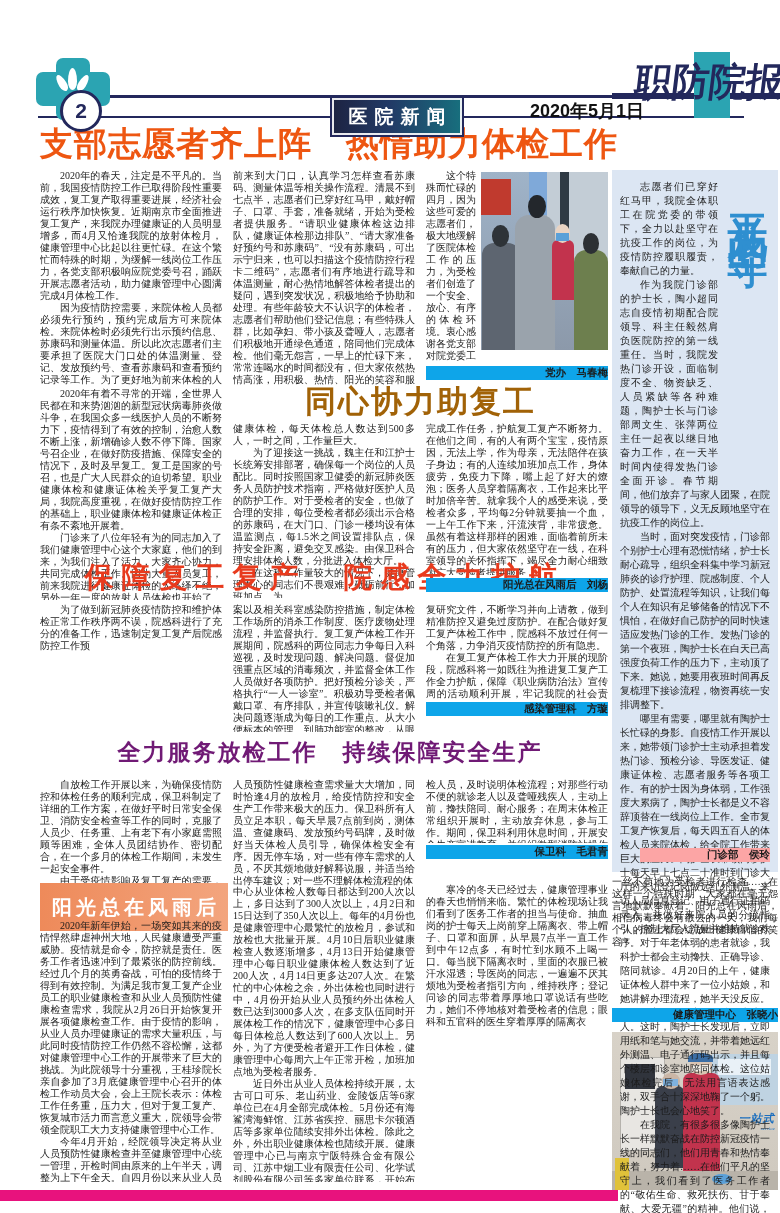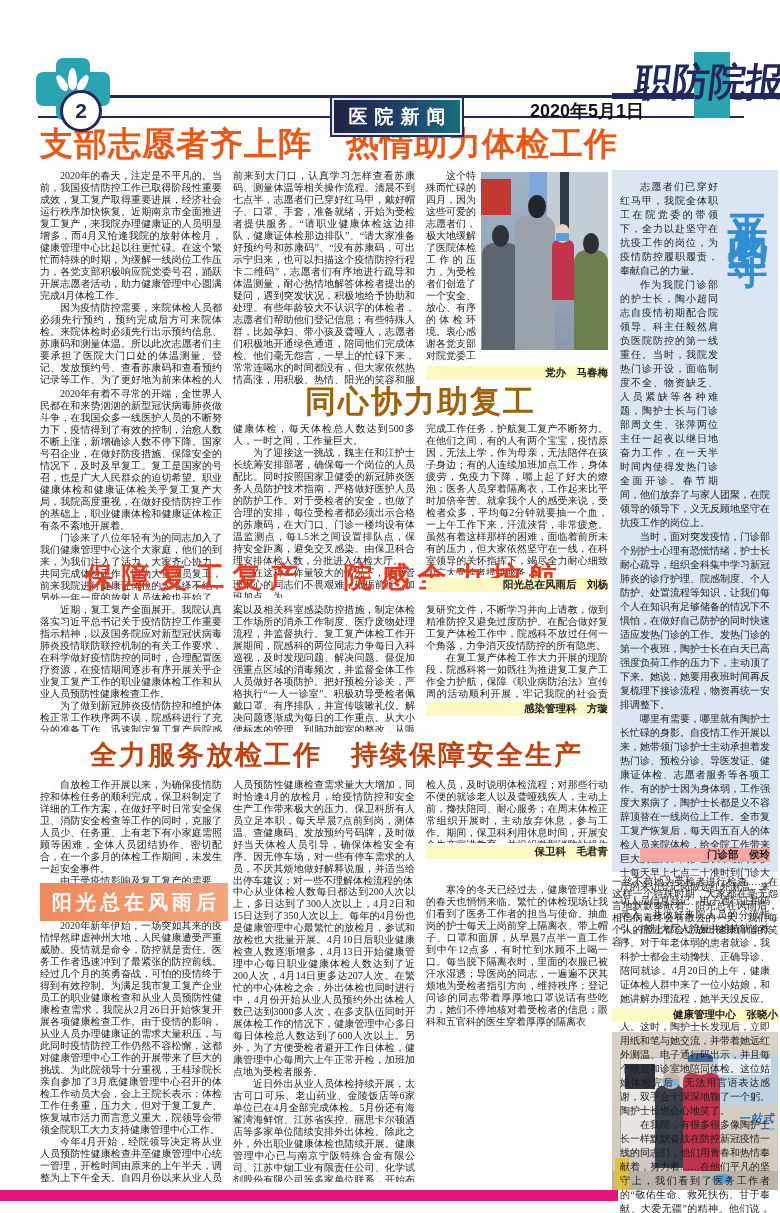--- a/index.html
+++ b/index.html
@@ -29,31 +29,31 @@
   .page-badge{width:36px;height:36px;border-radius:50%;background:#fff;border:3px solid #23285c;
          display:flex;align-items:center;justify-content:center;z-index:7;
          font-family:"Liberation Sans",sans-serif;font-weight:bold;font-size:21px;color:#23285c;}
   
   .head-main{font-family:"Liberation Sans","DejaVu Sans",sans-serif;font-weight:900;
          font-size:33px;color:#ee5611;text-align:center;letter-spacing:1px;white-space:nowrap;}
   .head-purple{font-family:"Liberation Sans","DejaVu Sans",sans-serif;font-weight:900;
          font-size:31px;color:#a16207;text-align:center;letter-spacing:2px;white-space:nowrap;}
   .brush{font-weight:bold;text-align:center;white-space:nowrap;}
   .brush-red{font-size:29px;color:#e83a1d;letter-spacing:8px;}
-  .brush-blue{font-size:27px;color:#c2410c;letter-spacing:2px;}
+  .brush-blue{font-size:23px;color:#701a75;letter-spacing:2px;}
   .sun-box{background:linear-gradient(90deg,#ee8a5a 0%,#f3a57e 100%);
          display:flex;align-items:center;justify-content:center;}
   .sun-box span{font-family:"Liberation Sans",sans-serif;font-weight:900;font-size:20px;
          color:#fff;letter-spacing:4px;text-indent:4px;}
   
   .col{width:182px;font-size:10px;line-height:12px;text-align:justify;overflow:hidden;}
   .col p{margin:0;text-indent:2em;}
   .col p.noindent{text-indent:0;}
   .byline{font-family:"Liberation Sans",sans-serif;font-weight:bold;font-size:10.5px;
-         text-align:right;background:#fef9c3;z-index:3;}
+         text-align:right;background:#0ea5e9;z-index:3;}
   
   .sidebar{background:#dce6f3;padding:10px 8px;box-sizing:border-box;z-index:2;}
   .sidebar .vtitle{float:right;writing-mode:vertical-rl;text-orientation:upright;
          font-family:"Liberation Sans",sans-serif;font-weight:900;font-size:40px;line-height:44px;
          color:#2f8fd0;letter-spacing:8px;height:292px;margin:2px 0 8px 8px;}
   .sidebar .txt{font-size:10px;line-height:14px;text-align:justify;}
   .sidebar .txt p{margin:0;text-indent:2em;}
   .sb-byline{background:#fca5a5;}
   
   .photo{overflow:hidden;}
@@ -139,21 +139,20 @@
       <p>为了迎接这一挑战，魏主任和江护士长统筹安排部署，确保每一个岗位的人员配比。同时按照国家卫健委的新冠肺炎医务人员防护技术指南，严格做好医护人员的防护工作。对于受检者的安全，也做了合理的安排，每位受检者都必须出示合格的苏康码，在大门口、门诊一楼均设有体温监测点，每1.5米之间设置排队点，保持安全距离，避免交叉感染。由保卫科合理安排体检人数，分批进入体检大厅。</p>
       <p>在这种工作量较大的情况下，健康管理中心的同志们不畏艰难，砥砺前行，加班加点，为</p>
     </div>
   <div class="abs col" style="left:426px;top:423px;height:152px;">
       <p class="noindent">完成工作任务，护航复工复产不断努力。在他们之间，有的人有两个宝宝，疫情原因，无法上学，作为母亲，无法陪伴在孩子身边；有的人连续加班加点工作，身体疲劳，免疫力下降，嘴上起了好大的燎泡；医务人员穿着隔离衣，工作起来比平时加倍辛苦。就拿我个人的感受来说，受检者众多，平均每2分钟就要抽一个血，一上午工作下来，汗流浃背，非常疲惫。虽然有着这样那样的困难，面临着前所未有的压力，但大家依然坚守在一线，在科室领导的关怀指挥下，竭尽全力耐心细致为广大受检者提供服务。</p>
     </div>
   <div class="abs byline" style="left:426px;top:578px;width:182px;">阳光总在风雨后　刘杨</div>
 
   <div class="abs brush brush-red" style="left:60px;top:558px;width:530px;">保障复工复产　院感全力护航</div>
   <div class="abs col" style="left:40px;top:604px;height:128px;">
-      <p>近期，复工复产全面展开。我院认真落实习近平总书记关于疫情防控工作重要指示精神，以及国务院应对新型冠状病毒肺炎疫情联防联控机制的有关工作要求，在科学做好疫情防控的同时，合理配置医疗资源，在疫情期间逐步有序开展关乎企业复工复产工作的职业健康体检工作和从业人员预防性健康检查工作。</p>
       <p>为了做到新冠肺炎疫情防控和维护体检正常工作秩序两不误，院感科进行了充分的准备工作，迅速制定复工复产后院感防控工作预</p>
     </div>
   <div class="abs col" style="left:233px;top:604px;height:128px;">
       <p class="noindent">案以及相关科室感染防控措施，制定体检工作场所的消杀工作制度、医疗废物处理流程，并监督执行。复工复产体检工作开展期间，院感科的两位同志力争每日入科巡视，及时发现问题、解决问题。督促加强重点区域的消毒频次，并监督全体工作人员做好各项防护。把好预检分诊关，严格执行“一人一诊室”。积极劝导受检者佩戴口罩、有序排队，并宣传咳嗽礼仪。解决问题逐渐成为每日的工作重点。从大小便标本的管理、到肺功能室的整改，从眼科的防控举措到五官科的开诊要求，院感科两位同志反</p>
     </div>
   <div class="abs col" style="left:426px;top:604px;height:96px;">
       <p class="noindent">复研究文件，不断学习并向上请教，做到精准防控又避免过度防护。在配合做好复工复产体检工作中，院感科不放过任何一个角落，力争消灭疫情防控的所有隐患。</p>
       <p>在复工复产体检工作大力开展的现阶段，院感科将一如既往为推进复工复产工作全力护航，保障《职业病防治法》宣传周的活动顺利开展，牢记我院的社会责任，将“劳动者健康，我们的责任”这一宗旨落到实处。</p>
     </div>
   <div class="abs byline" style="left:426px;top:702px;width:182px;">感染管理科　方璇</div>
@@ -176,21 +175,21 @@
     <div class="txt">
         <p>志愿者们已穿好红马甲，我院全体职工在院党委的带领下，全力以赴坚守在抗疫工作的岗位，为疫情防控履职履责，奉献自己的力量。</p>
         <p>作为我院门诊部的护士长，陶小超同志自疫情初期配合院领导、科主任毅然肩负医院防控的第一线重任。当时，我院发热门诊开设，面临制度不全、物资缺乏、人员紧缺等各种难题，陶护士长与门诊部周文生、张萍两位主任一起夜以继日地奋力工作，在一天半时间内使得发热门诊全面开诊。春节期间，他们放弃了与家人团聚，在院领导的领导下，义无反顾地坚守在抗疫工作的岗位上。</p>
         <p>当时，面对突发疫情，门诊部个别护士心理有恐慌情绪，护士长耐心疏导，组织全科集中学习新冠肺炎的诊疗护理、院感制度、个人防护、处置流程等知识，让我们每个人在知识有足够储备的情况下不惧怕，在做好自己防护的同时快速适应发热门诊的工作。发热门诊的第一个夜班，陶护士长在白天已高强度负荷工作的压力下，主动顶了下来。她说，她要用夜班时间再反复梳理下接诊流程，物资再统一安排调整下。</p>
         <p>哪里有需要，哪里就有陶护士长忙碌的身影。自疫情工作开展以来，她带领门诊护士主动承担着发热门诊、预检分诊、导医发证、健康证体检、志愿者服务等各项工作。有的护士因为身体弱，工作强度大累病了，陶护士长都是义不容辞顶替在一线岗位上工作。全市复工复产恢复后，每天四五百人的体检人员来院体检，给全院工作带来巨大的压力。陶护士长带领门诊护士每天早上七点二十准时到门诊大厅的来访登记岗做远红外测温、来访人员信息登记、电子通行证拍码录入，并做好来院人员的分流指引，控制大厅人流量并维持就诊秩序。对于年老体弱的患者就诊，我科护士都会主动搀扶、正确导诊、陪同就诊。4月20日的上午，健康证体检人群中来了一位小姑娘，和她讲解办理流程，她半天没反应。仔细观察，发现这位姑娘是为聋哑人。这时，陶护士长发现后，立即用纸和笔与她交流，并带着她远红外测温、电子通行码出示，并且每个楼层和诊室地陪同体检。这位姑娘体检完后，无法用言语表达感谢，双手合十深深地鞠了一个躬。陶护士长也会心地笑了。</p>
         <p>在我院，有很多很多像陶护士长一样默默奋战在防控新冠疫情一线的同志们，他们用青春和热情奉献着，努力着……在他们平凡的坚守上，我们看到了医务工作者的“敬佑生命、救死扶伤、甘于奉献、大爱无疆”的精神。他们说，作为医务人员，我们使命在肩，我们必须保护人民群众生命安全！请坚信，因为有爱，春暖花会开！因为有全国人民各个岗位上平凡的坚守，疫情终会结束！</p>
       </div>
   </div>
   <div class="abs byline sb-byline" style="left:640px;top:848px;width:130px;">门诊部　侯玲</div>
 
-  <div class="abs sun-box" style="left:40px;top:883px;width:188px;height:38px;">
+  <div class="abs sun-box" style="left:40px;top:883px;width:188px;height:48px;">
     <span>阳光总在风雨后</span>
   </div>
   <div class="abs col" style="left:40px;top:920px;height:262px;">
       <p>2020年新年伊始，一场突如其来的疫情悍然肆虐神州大地，人民健康遭受严重威胁。疫情就是命令，防控就是责任。医务工作者迅速冲到了最紧张的防控前线。经过几个月的英勇奋战，可怕的疫情终于得到有效控制。为满足我市复工复产企业员工的职业健康检查和从业人员预防性健康检查需求，我院从2月26日开始恢复开展各项健康检查工作。由于疫情的影响，从业人员办理健康证的需求大量积压，与此同时疫情防控工作仍然不容松懈，这都对健康管理中心工作的开展带来了巨大的挑战。为此院领导十分重视，王桂珍院长亲自参加了3月底健康管理中心召开的体检工作动员大会，会上王院长表示：体检工作任务重，压力大，但对于复工复产、恢复城市活力而言意义重大，院领导会带领全院职工大力支持健康管理中心工作。</p>
       <p>今年4月开始，经院领导决定将从业人员预防性健康检查并至健康管理中心统一管理，开检时间由原来的上午半天，调整为上下午全天。自四月份以来从业人员体检量较大，</p>
     </div>
   <div class="abs col" style="left:233px;top:886px;height:296px;">
       <p class="noindent">中心从业体检人数每日都达到200人次以上，多日达到了300人次以上，4月2日和15日达到了350人次以上。每年的4月份也是健康管理中心最繁忙的放检月，参试和放检也大批量开展。4月10日后职业健康检查人数逐渐增多，4月13日开始健康管理中心每日职业健康体检人数达到了近200人次，4月14日更多达207人次。在繁忙的中心体检之余，外出体检也同时进行中，4月份开始从业人员预约外出体检人数已达到3000多人次，在多支队伍同时开展体检工作的情况下，健康管理中心多日每日体检总人数达到了600人次以上。另外，为了方便受检者避开工作日体检，健康管理中心每周六上午正常开检，加班加点地为受检者服务。</p>
       <p>近日外出从业人员体检持续开展，太古可口可乐、老山药业、金陵饭店等6家单位已在4月全部完成体检。5月份还有海鲨湾海鲜馆、江苏省疾控、丽思卡尔顿酒店等多家单位陆续安排外出体检。除此之外，外出职业健康体检也陆续开展。健康管理中心已与南京宁阪特殊合金有限公司、江苏中烟工业有限责任公司、化学试剂股份有限公司等多家单位联系，开始布署外出体检具体事宜。</p>
     </div>

